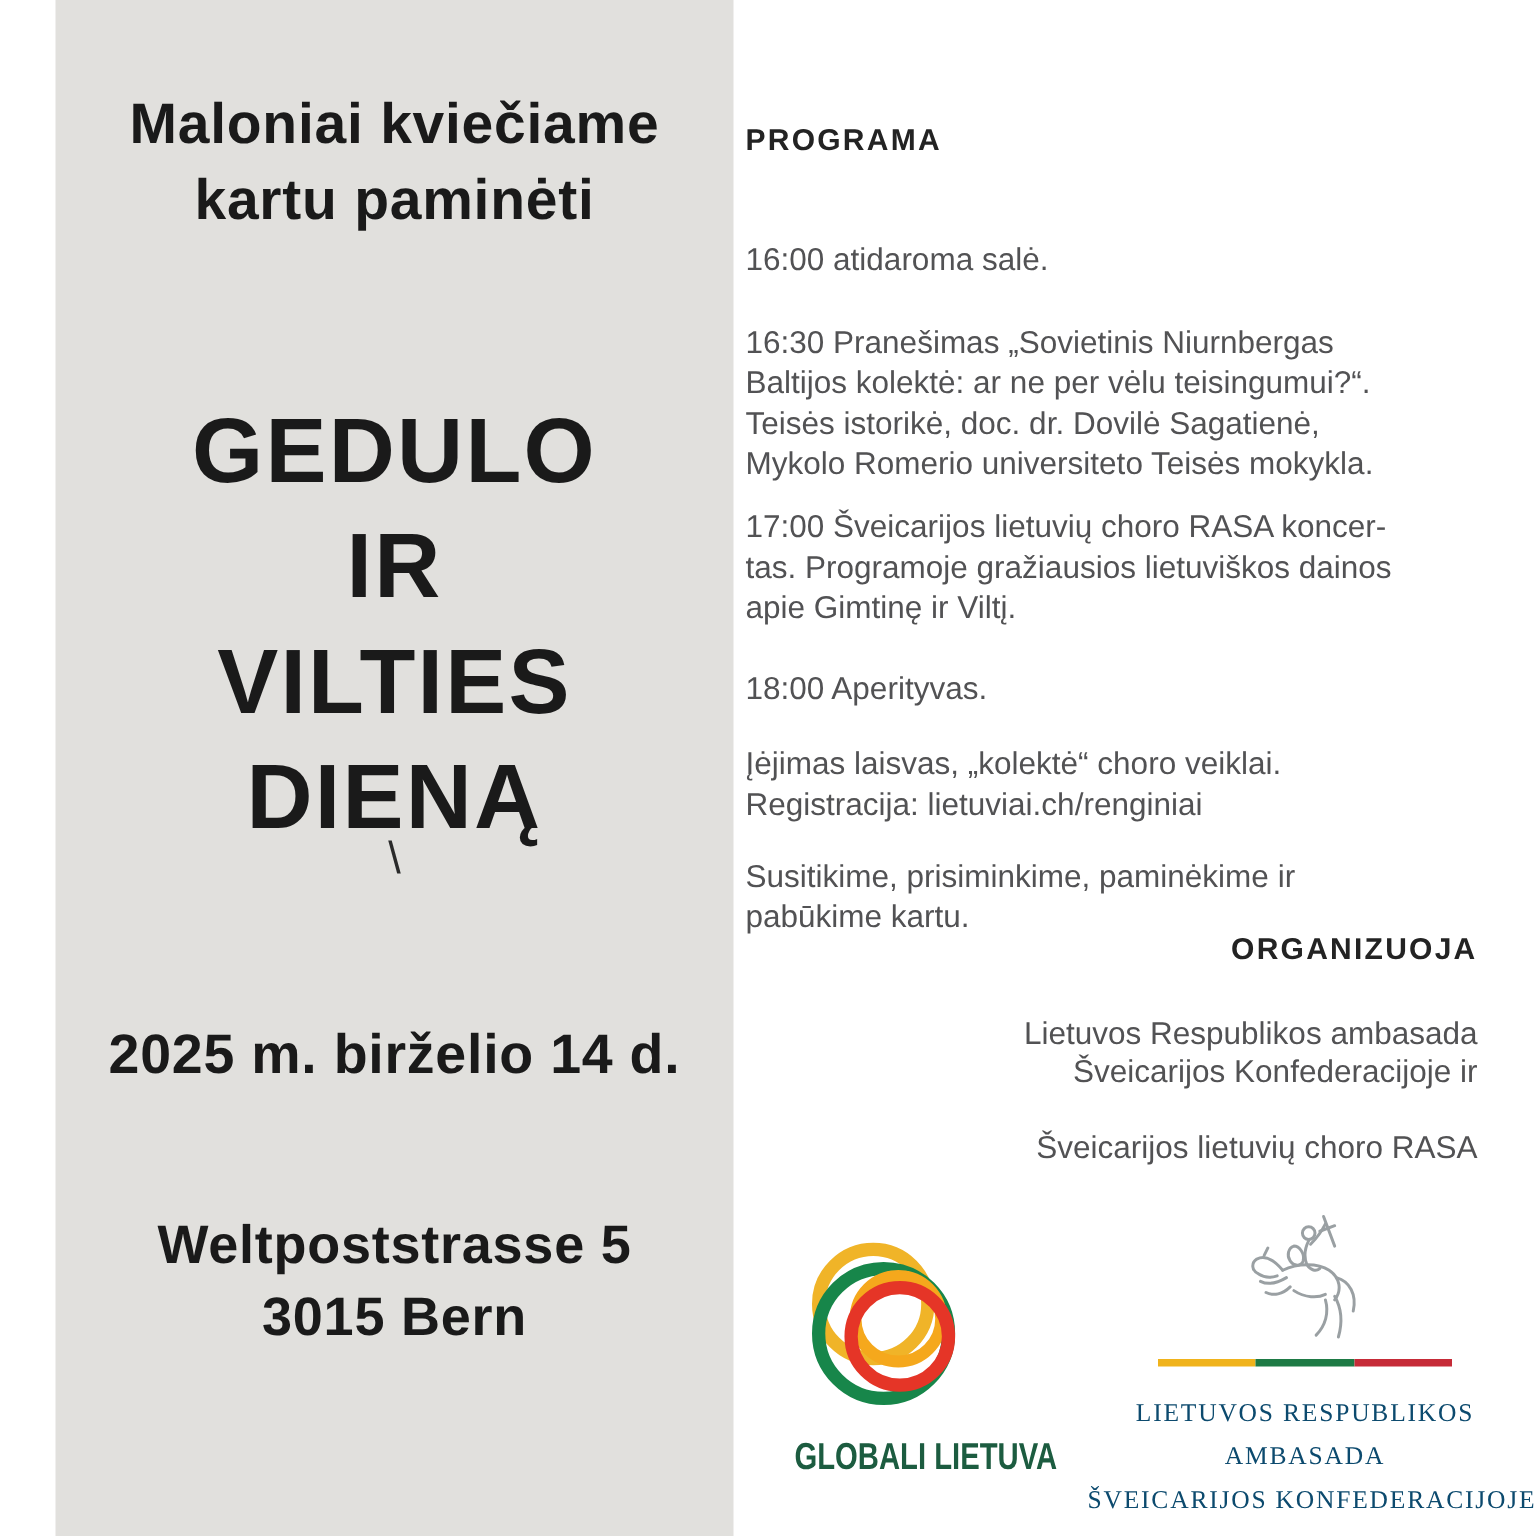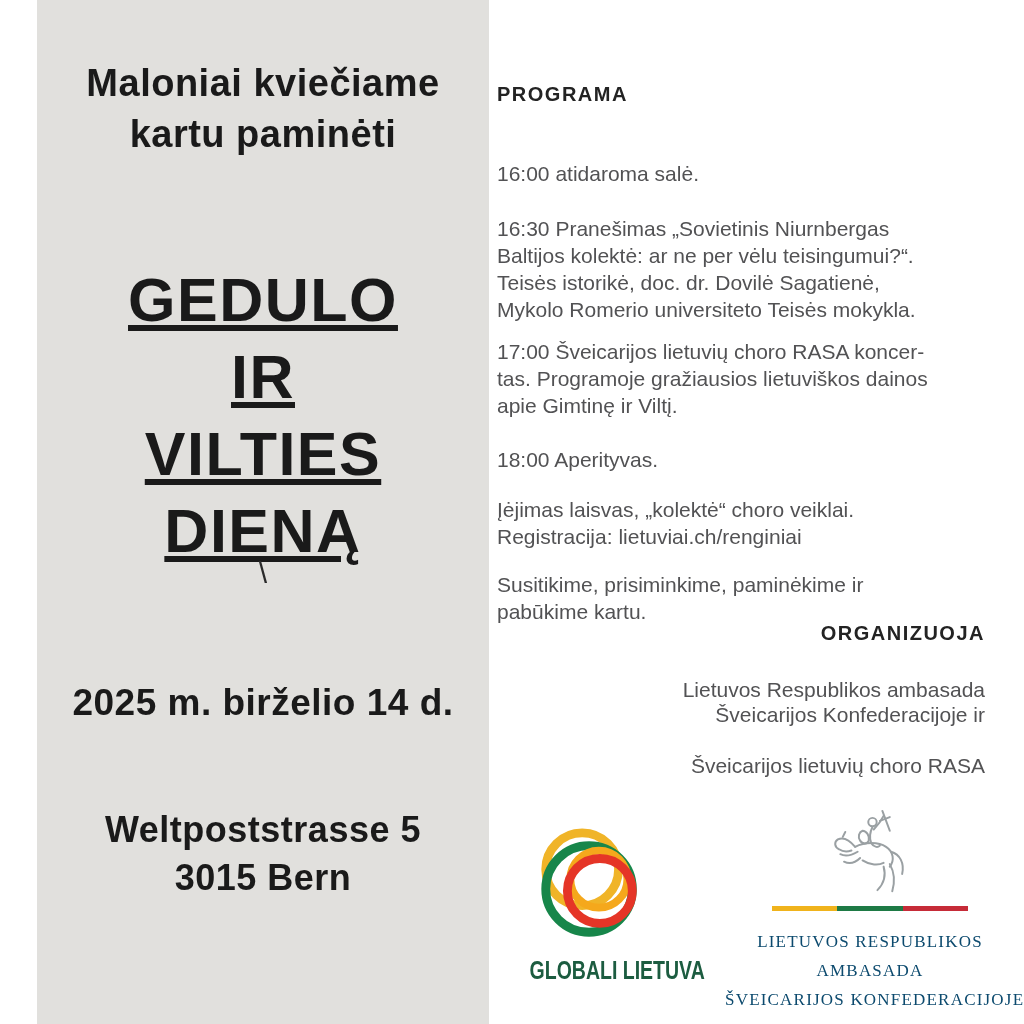--- a/index.html
+++ b/index.html
@@ -10,21 +10,21 @@
   .left-panel{
     position:absolute;left:0;top:0;width:452px;height:1024px;
     background:#e1e0dd;text-align:center;color:#1a1a1a;margin-left:37px;
   }
   .intro{
     position:absolute;top:58px;left:0;width:452px;
     font-size:38px;font-weight:bold;line-height:51px;letter-spacing:0.5px;
   }
   .title{
     position:absolute;top:262px;left:0;width:452px;margin:0;
-    font-size:61px;font-weight:bold;line-height:77px;letter-spacing:1.5px;text-decoration:underline;
+    font-size:61px;font-weight:bold;line-height:77px;letter-spacing:1.5px;
   }
   .title-mark{
     position:absolute;top:556px;left:0;width:452px;
     font-size:30px;font-weight:300;color:#2a2a2a;
   }
   .date{
     position:absolute;top:682px;left:0;width:452px;
     font-size:37px;font-weight:bold;letter-spacing:0.5px;
   }
   .address{

